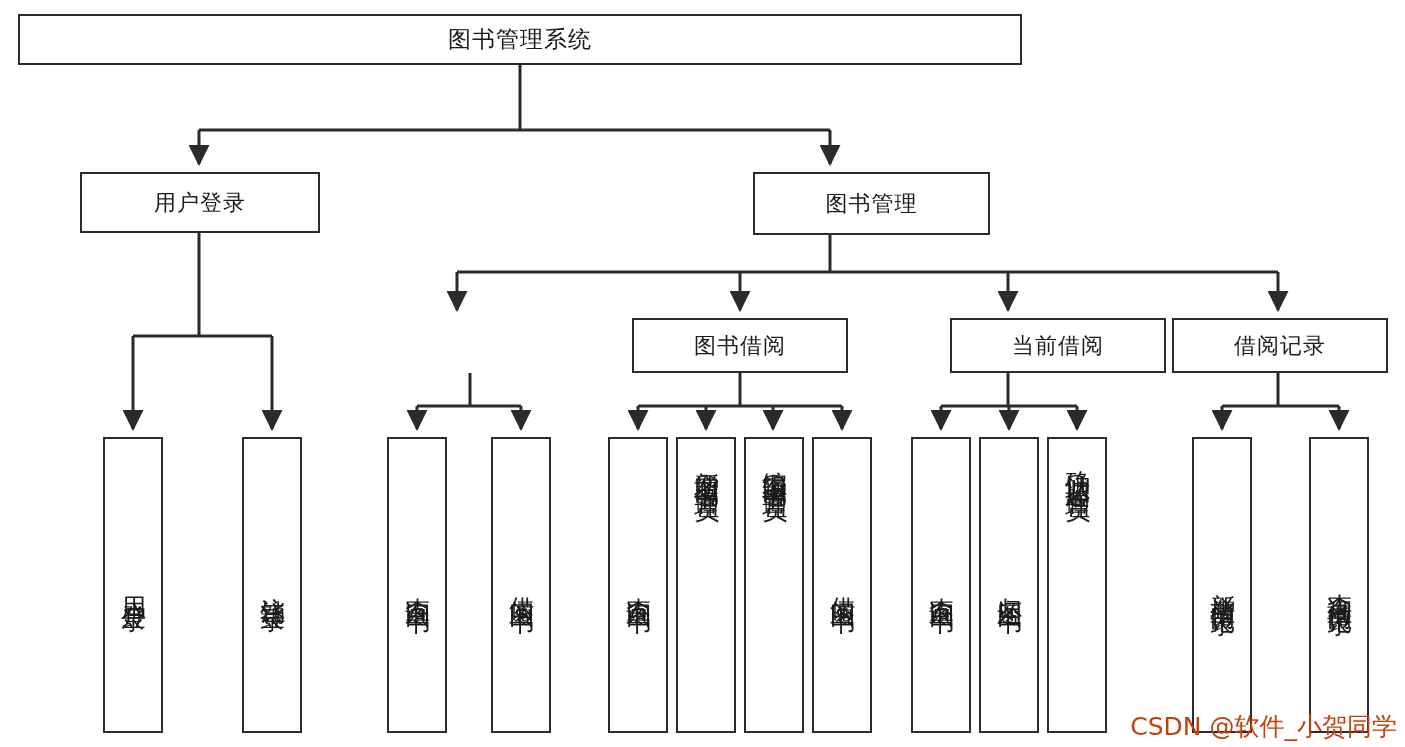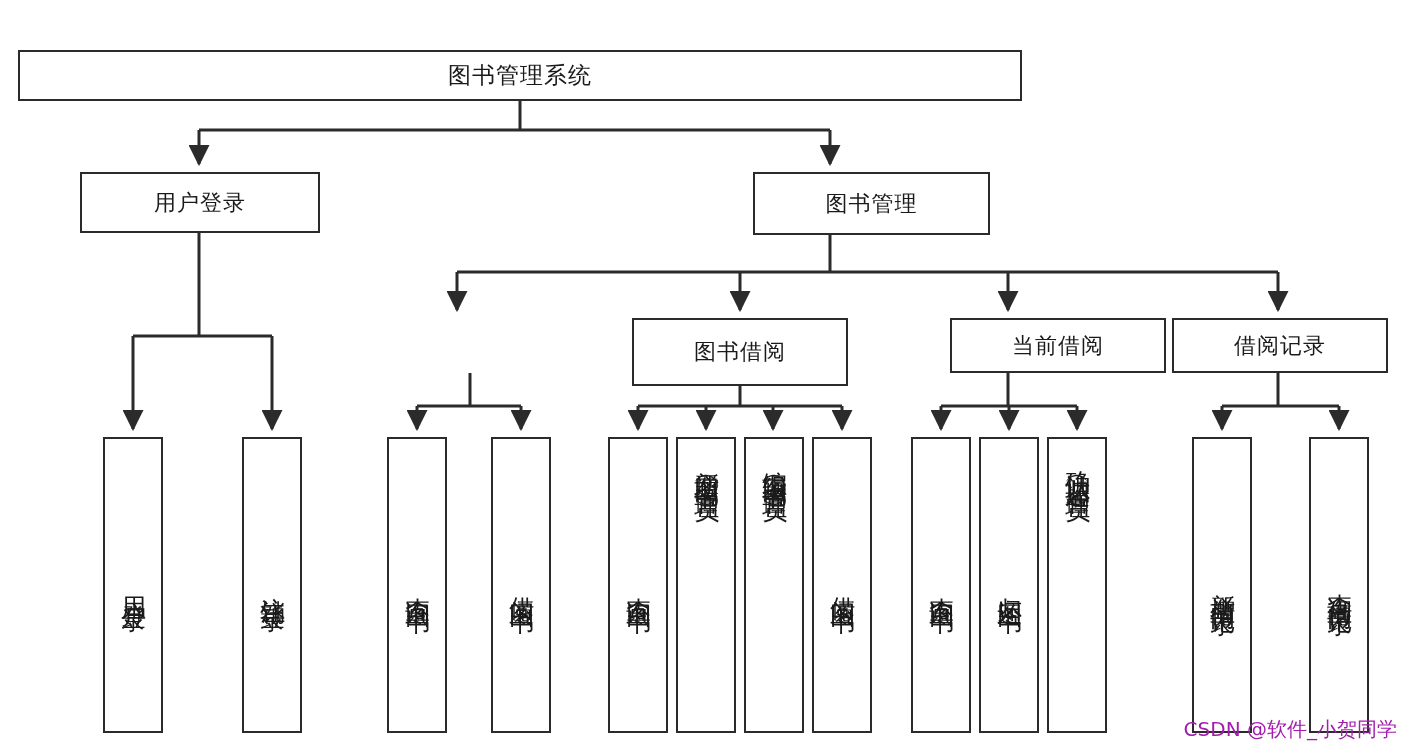--- a/index.html
+++ b/index.html
@@ -46,22 +46,22 @@
   }
   .node.leaf.mid .label{ writing-mode:vertical-rl; }
 
   
   .node.leaf.short{align-items:center;padding-top:0;}
 
   #watermark{
     position:absolute;
     right:8px;
     bottom:4px;
-    font-size:20px;
-    color:#a21caf;
+    font-size:25px;
+    color:#c2410c;
     z-index:5;
     white-space:nowrap;
     font-family:"DejaVu Sans","Liberation Sans",sans-serif;
   }
 </style>
 </head>
 <body>
 
 <div id="canvas">
 
@@ -109,32 +109,32 @@
       <line x1="1009" y1="406" x2="1009" y2="429" marker-end="url(#arrow)"></line>
       <line x1="1077" y1="406" x2="1077" y2="429" marker-end="url(#arrow)"></line>
 
       <line x1="1278" y1="373" x2="1278" y2="406"></line>
       <line x1="1222" y1="406" x2="1339" y2="406"></line>
       <line x1="1222" y1="406" x2="1222" y2="429" marker-end="url(#arrow)"></line>
       <line x1="1339" y1="406" x2="1339" y2="429" marker-end="url(#arrow)"></line>
     </g>
   </svg>
 
-  <div class="node root" style="left:18px;top:14px;width:1004px;height:51px;margin-top:36px;">
+  <div class="node root" style="left:18px;top:14px;width:1004px;height:51px;">
     <span class="label">图书管理系统</span>
   </div>
 
   <div class="node branch" style="left:80px;top:172px;width:240px;height:61px;">
     <span class="label">用户登录</span>
   </div>
   <div class="node branch" style="left:753px;top:172px;width:237px;height:63px;">
     <span class="label">图书管理</span>
   </div>
 
-  <div class="node branch" style="left:632px;top:318px;width:216px;height:68px;">
+  <div class="node branch" style="left:632px;top:318px;width:216px;height:55px;">
     <span class="label">图书借阅</span>
   </div>
   <div class="node branch" style="left:902px;top:318px;width:216px;height:55px;margin-left:48px;">
     <span class="label">当前借阅</span>
   </div>
   <div class="node branch" style="left:1172px;top:318px;width:216px;height:55px;">
     <span class="label">借阅记录</span>
   </div>
 
   <div class="node leaf short" style="left:103px;top:437px;width:60px;height:296px;">

